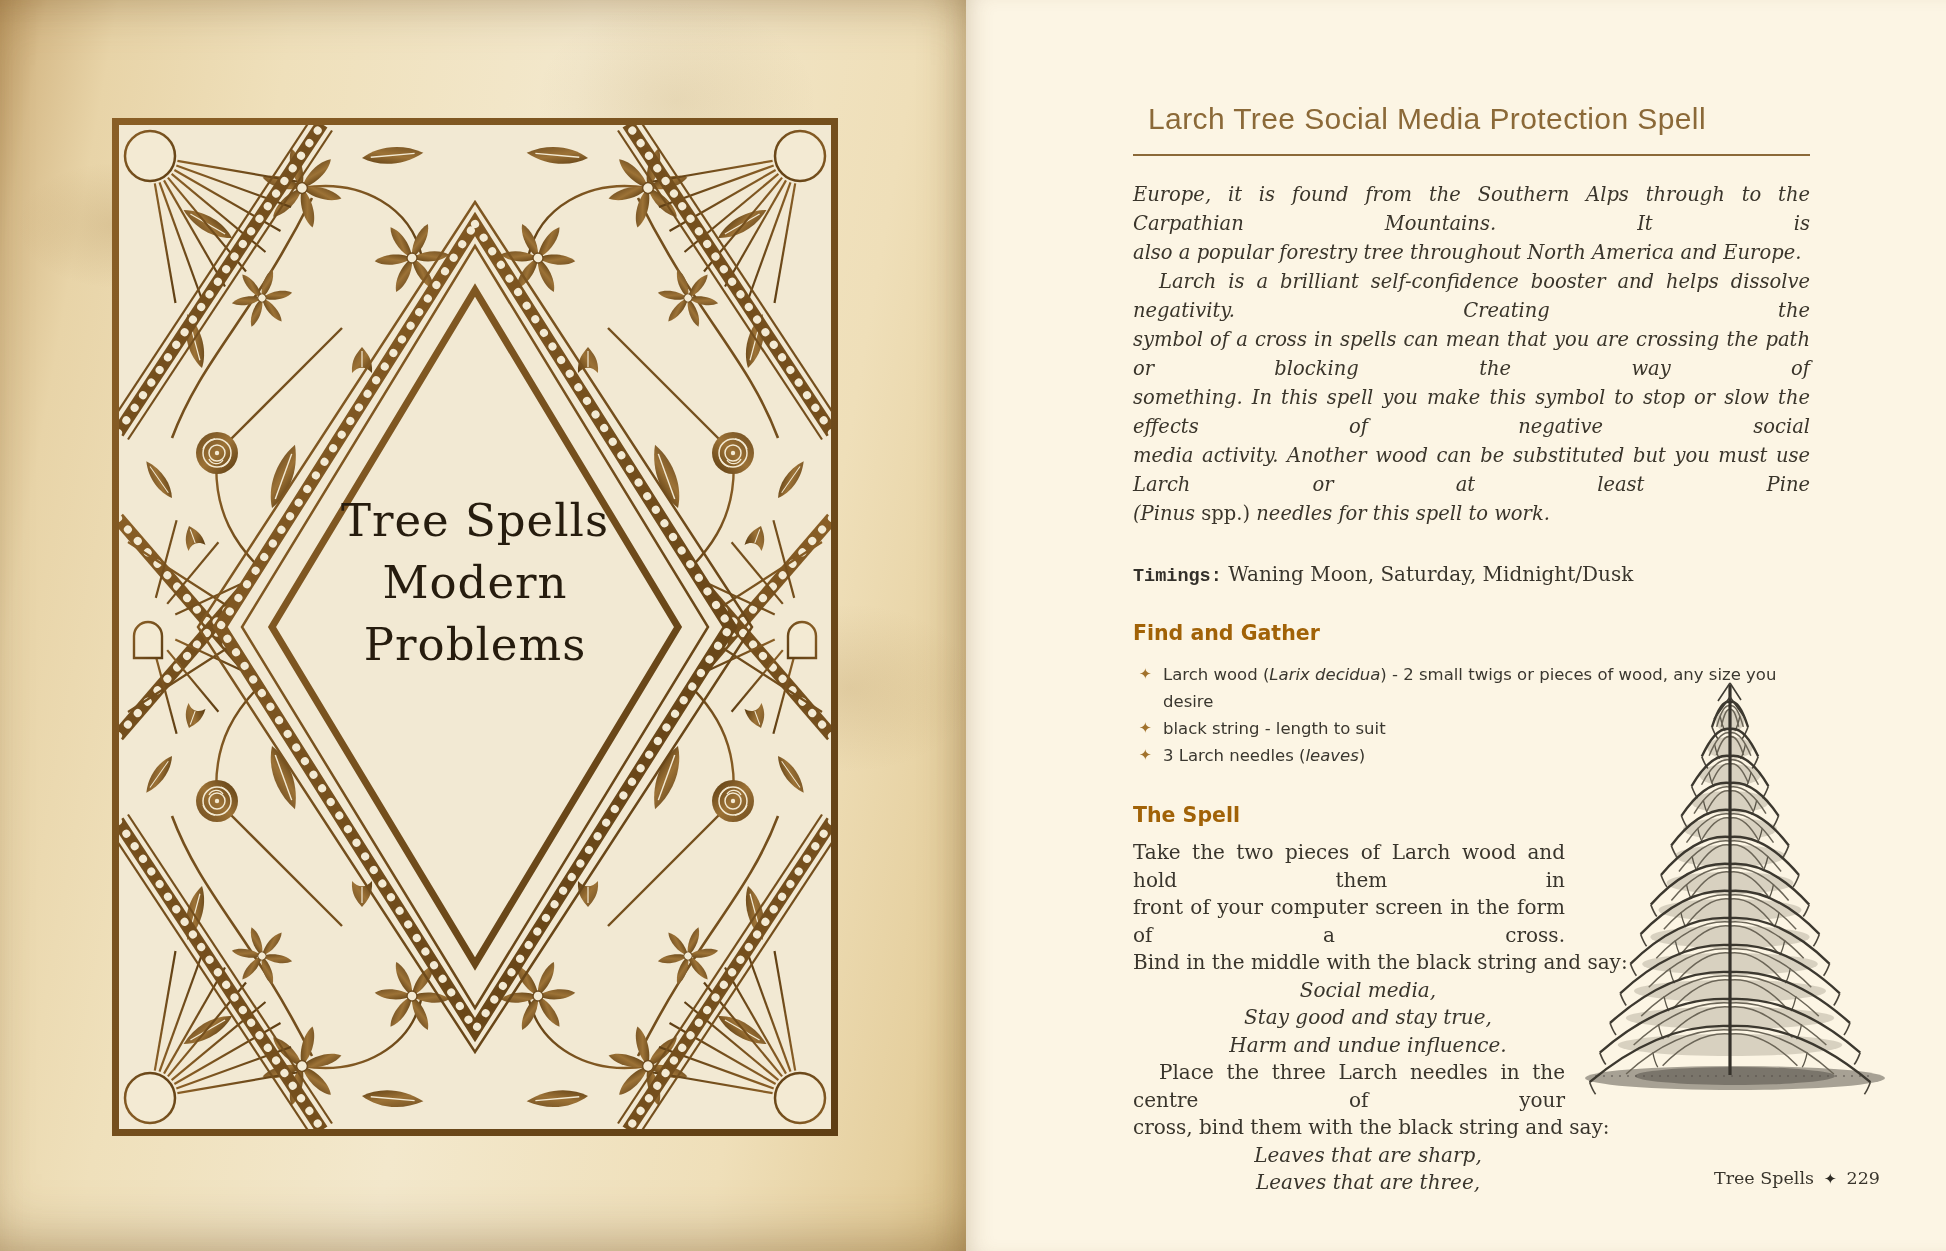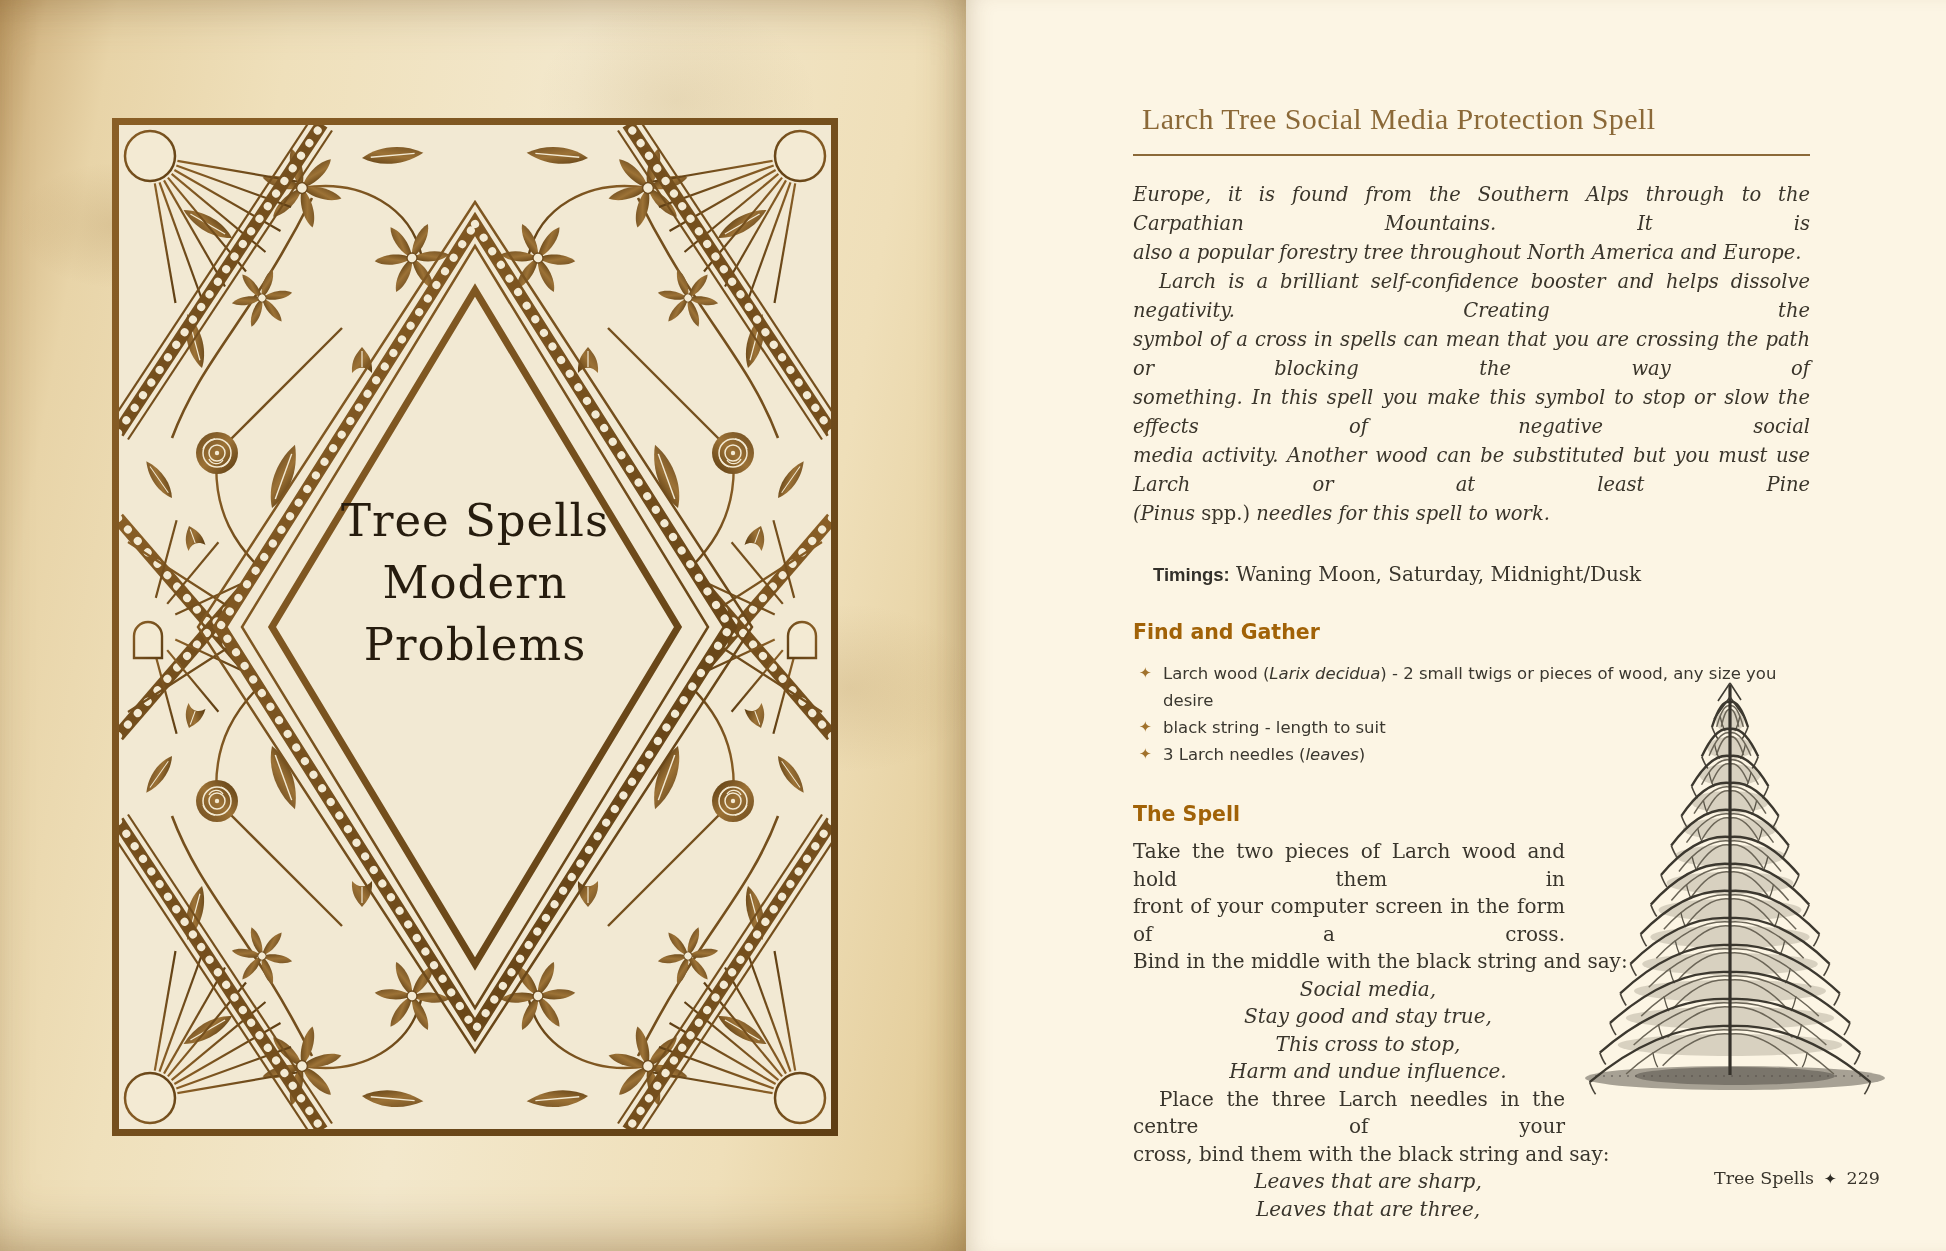--- a/index.html
+++ b/index.html
@@ -25,31 +25,31 @@
   .cover-title{position:absolute;inset:0;text-align:center;padding-top:372px;
     color:#261c0e;}
   .ct-main{font-size:45px;line-height:62px;letter-spacing:1px;}
   .ct-for{font-size:31px;line-height:48px;font-style:italic;}
 
   
   .page-right{position:absolute;left:966px;top:0;width:980px;height:1251px;
     background:#fcf5e4;color:#39352c;
     box-shadow:inset 16px 0 26px -16px rgba(110,80,40,.3);}
   .content{position:absolute;left:167px;top:0;width:677px;}
-  h1.page-title{margin:100px 0 0 9px;font-weight:normal;font-size:30px;line-height:38px;
-    color:#8b6938;letter-spacing:.4px;font-family:Liberation Serif, serif;}
+  h1.page-title{margin:100px 0 0 15px;font-weight:normal;font-size:30px;line-height:38px;
+    color:#8b6938;letter-spacing:.4px;font-family:Liberation Sans, sans-serif;}
   .rule{margin-top:16px;border-top:2.5px solid #8b6938;width:677px;}
   .intro{margin-top:24px;font-style:italic;font-size:19.5px;line-height:29px;color:#3a352b;}
   .il{white-space:nowrap;}
   .j{white-space:normal;text-align:justify;text-align-last:justify;}
   .ind{text-indent:26px;}
   .rm{font-style:normal;}
   .it{font-style:italic;}
   .timings{margin-top:34px;font-size:20px;}
-  .sans-b{font-family:Liberation Sans, sans-serif;font-weight:700;font-size:18.5px;color:#33302a;margin-left:20px;}
+  .sans-b{font-family:Liberation Mono, monospace;font-weight:700;font-size:18.5px;color:#33302a;}
   .sans-h{font-family:"DejaVu Sans",sans-serif;font-weight:700;font-size:20.5px;
     color:#a16207;margin:34px 0 0 0;}
   .sans-h.spellh{}
   .bullets{margin-top:16px;font-family:"DejaVu Sans",sans-serif;font-size:16.5px;
     line-height:27px;color:#3a372f;}
   .brow{display:flex;}
   .bstar{color:#a1722c;width:24px;margin-left:6px;flex:0 0 auto;font-size:15px;}
   .bitalic{font-style:italic;}
   .spellcol{margin-top:12px;font-size:20px;line-height:27.5px;width:432px;color:#39352c;}
   .chant{margin-left:38px;font-style:italic;text-align:center;}
@@ -241,21 +241,20 @@
       </div>
 
       <h2 class="sans-h spellh">The Spell</h2>
 
       <div class="spellcol">
         <div class="il j">Take the two pieces of Larch wood and hold them in</div>
         <div class="il j">front of your computer screen in the form of a cross.</div>
         <div class="il">Bind in the middle with the black string and say:</div>
         <div class="il chant">Social media,</div>
         <div class="il chant">Stay good and stay true,</div>
-        <div class="il chant">This cross to stop,</div>
         <div class="il chant">Harm and undue influence.</div>
         <div class="il j ind">Place the three Larch needles in the centre of your</div>
         <div class="il">cross, bind them with the black string and say:</div>
         <div class="il chant">Leaves that are sharp,</div>
         <div class="il chant">Leaves that are three,</div>
 
       </div>
     </div>
 
     <svg id="tree-svg" viewBox="0 0 330 430" xmlns="http://www.w3.org/2000/svg">

